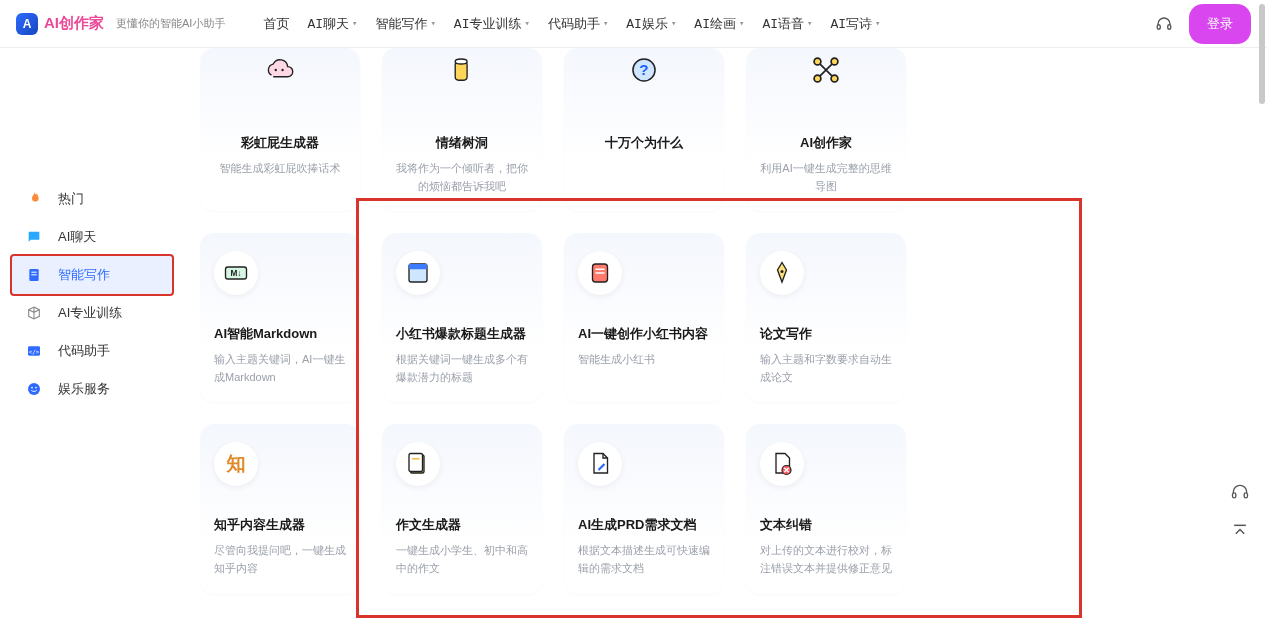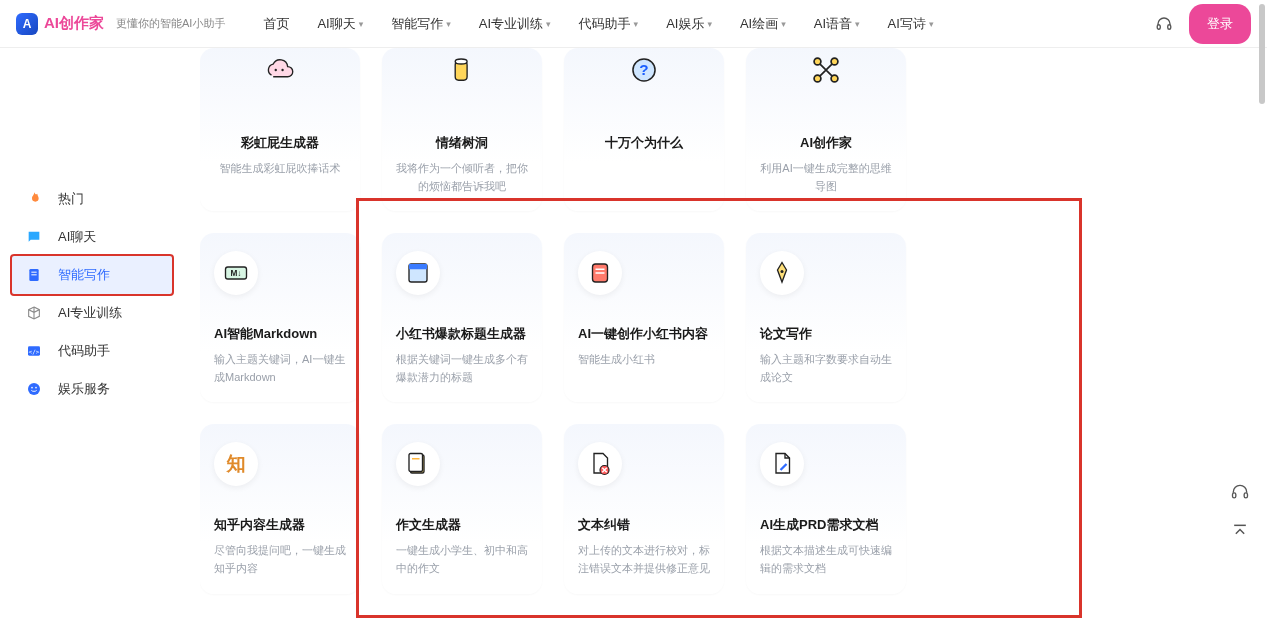--- a/index.html
+++ b/index.html
@@ -3,26 +3,26 @@
 <meta charset="utf-8">
 <style>
 * { margin: 0; padding: 0; box-sizing: border-box; }
 body { font-family: -apple-system, "PingFang SC", "Microsoft YaHei", sans-serif; background: #fff; width: 1267px; height: 625px; overflow: hidden; position: relative; }
 
 .topbar { height: 48px; display: flex; align-items: center; padding: 0 16px; border-bottom: 1px solid #eee; gap: 8px; }
 .logo-wrap { display: flex; align-items: center; gap: 6px; }
 .logo-icon { width: 22px; height: 22px; background: linear-gradient(135deg,#2f6bff,#1747c0); border-radius: 6px; display:flex;align-items:center;justify-content:center;color:#fff;font-size:12px;font-weight:bold;}
 .logo-text { font-weight: 700; font-size: 15px; color: #ec4899; }
 .tagline { font-size: 11px; color: #888; margin-left: 4px; margin-right: 30px;}
-.nav { display: flex; gap: 28px; align-items: center; flex: 1; }
+.nav { display: flex; gap: 18px; align-items: center; flex: 1; font-family: Liberation Mono, monospace; }
 .nav-item { font-size: 13px; color: #333; cursor: pointer; display:flex; align-items:center; gap:3px;}
 .nav-item .chev { font-size: 9px; color:#999;}
 .top-right { display:flex; align-items:center; gap:16px;}
 .headset { width:18px;height:18px;color:#555;}
-.login-btn { background:#ec4899; color:#fff; border:none; border-radius:14px; padding:11px 18px; font-size:13px; cursor:pointer;}
+.login-btn { background:#d946ef; color:#fff; border:none; border-radius:14px; padding:11px 18px; font-size:13px; cursor:pointer;}
 
 .main { display:flex; position:relative; height:calc(625px - 48px); }
 
 .sidebar { width: 200px; padding: 130px 0 0 0; }
 .side-list { border: 2px solid transparent; margin: 0 26px 0 10px; }
 .side-item { display:flex; align-items:center; gap:16px; padding: 10px 14px; font-size:13px; color:#333; cursor:pointer; border-radius:4px;}
 .side-item.active { color:#2f6bff; background:#eaf0ff; border:2px solid #d9342b; margin:-2px;}
 .si-icon { width:16px; height:16px; display:flex; align-items:center; justify-content:center;}
 
 .content { flex:1; padding: 0 20px 20px 0; overflow:hidden; position:relative;}
@@ -270,37 +270,37 @@
               <rect x="12" y="12" width="10" height="2" fill="#ffb63d"></rect>
             </svg>
           </div>
           <div class="card-title">作文生成器</div>
           <div class="card-desc">一键生成小学生、初中和高中的作文</div>
         </div>
         <div class="card">
           <div class="card-icon">
             <svg width="30" height="30" viewBox="0 0 40 40">
               <path d="M12 6h12l6 6v20H12z" fill="#fff" stroke="#222" stroke-width="1.8"></path>
+              <path d="M24 6v6h6" fill="none" stroke="#222" stroke-width="1.8"></path>
+              <path d="M18 28l8-8" stroke="#2f6bff" stroke-width="3"></path>
+            </svg>
+          </div>
+          <div class="card-title">AI生成PRD需求文档</div>
+          <div class="card-desc">根据文本描述生成可快速编辑的需求文档</div>
+        </div>
+        <div class="card">
+          <div class="card-icon">
+            <svg width="30" height="30" viewBox="0 0 40 40">
+              <path d="M12 6h12l6 6v20H12z" fill="#fff" stroke="#222" stroke-width="1.8"></path>
               <circle cx="26" cy="28" r="6" fill="#ff5a5a" stroke="#222" stroke-width="1.6"></circle>
               <path d="M23 25l6 6M29 25l-6 6" stroke="#fff" stroke-width="1.8"></path>
             </svg>
           </div>
           <div class="card-title">文本纠错</div>
           <div class="card-desc">对上传的文本进行校对，标注错误文本并提供修正意见</div>
-        </div>
-        <div class="card">
-          <div class="card-icon">
-            <svg width="30" height="30" viewBox="0 0 40 40">
-              <path d="M12 6h12l6 6v20H12z" fill="#fff" stroke="#222" stroke-width="1.8"></path>
-              <path d="M24 6v6h6" fill="none" stroke="#222" stroke-width="1.8"></path>
-              <path d="M18 28l8-8" stroke="#2f6bff" stroke-width="3"></path>
-            </svg>
-          </div>
-          <div class="card-title">AI生成PRD需求文档</div>
-          <div class="card-desc">根据文本描述生成可快速编辑的需求文档</div>
         </div>
       </div>
     </div>
 </div>
 
 <div class="red-box"></div>
 
 <div class="float-right">
   <div class="float-btn">
     <svg viewBox="0 0 24 24" width="20" height="20" fill="none" stroke="currentColor" stroke-width="1.6">

